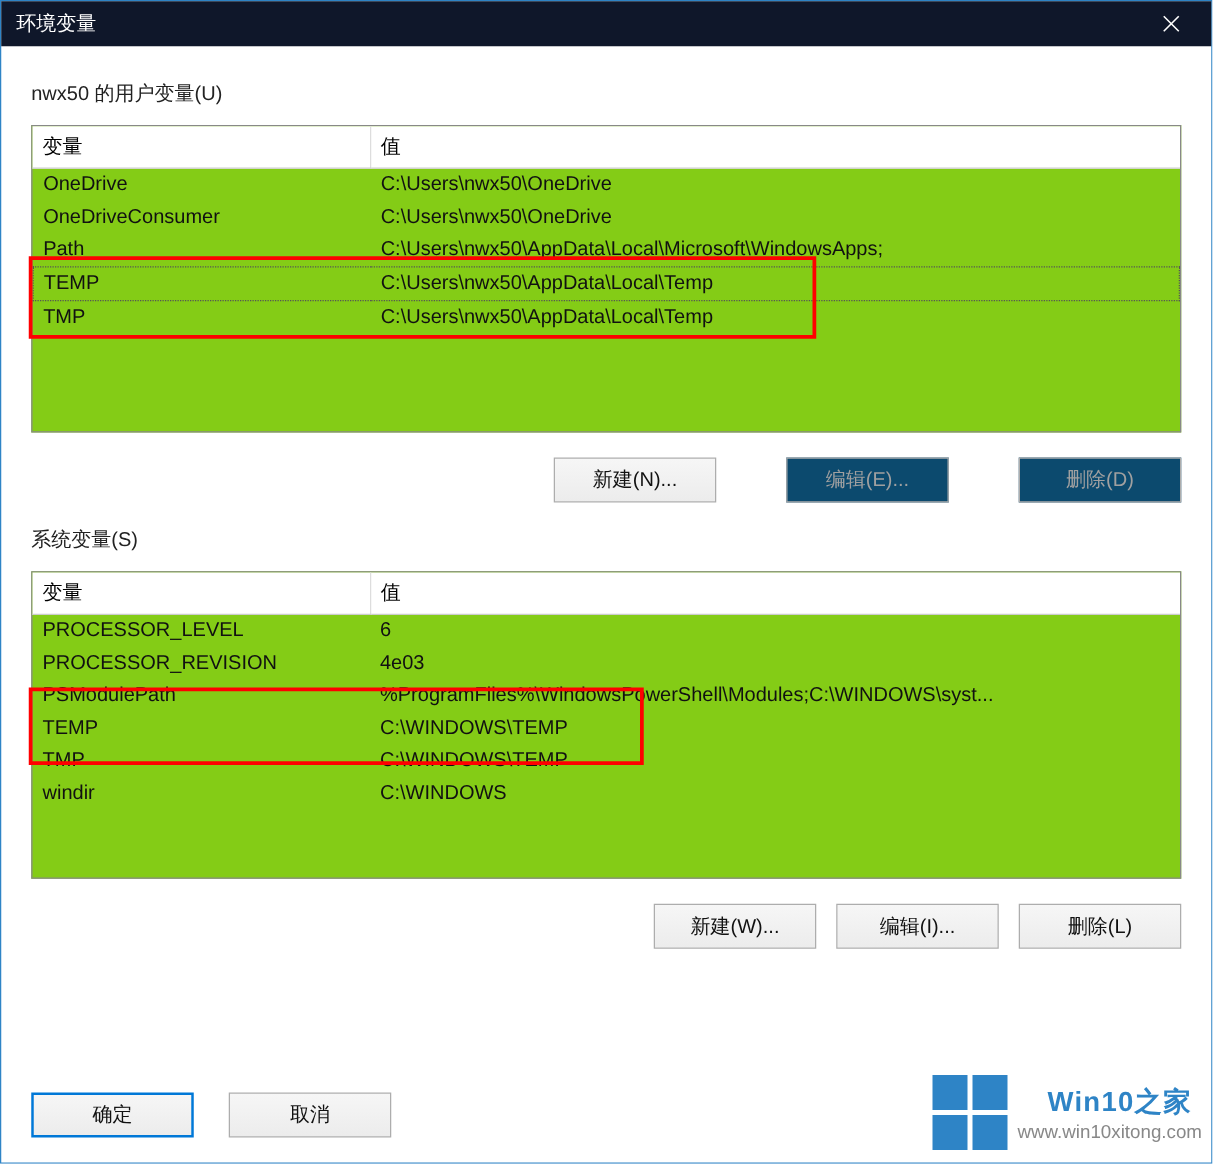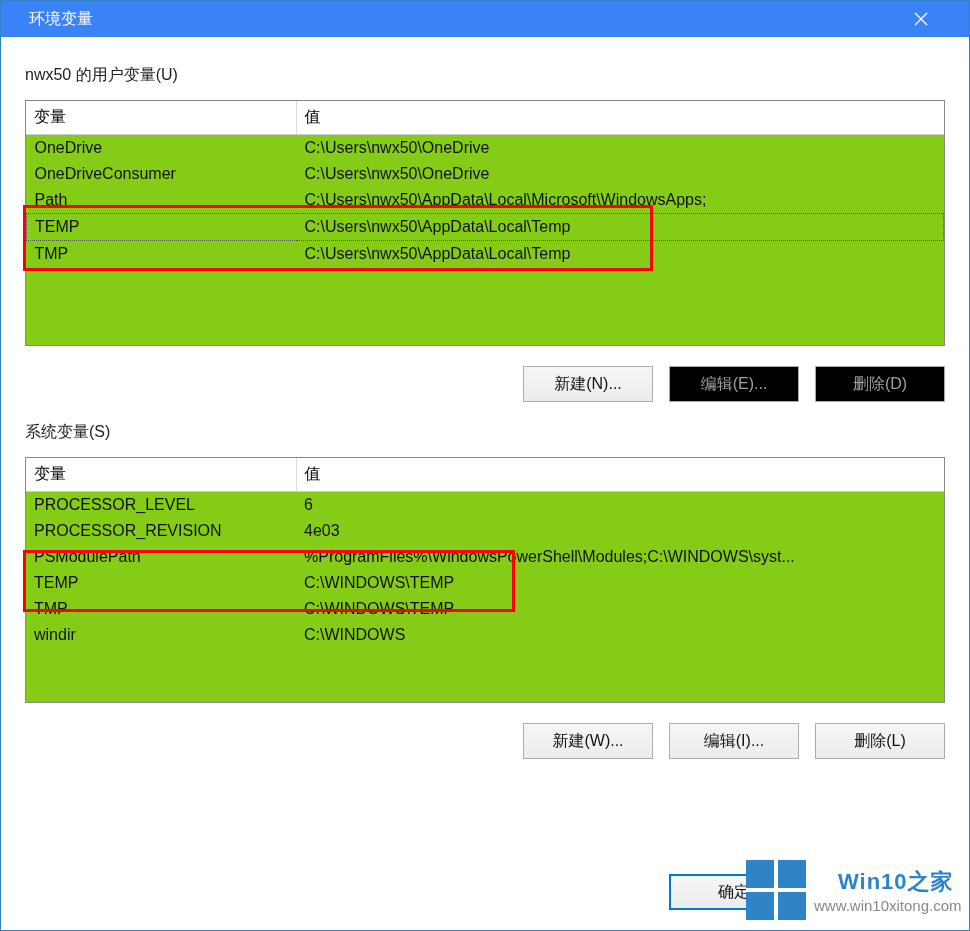--- a/index.html
+++ b/index.html
@@ -13,26 +13,26 @@
   }
   .window {
     border: 1px solid #2e84c6;
     width: 970px;
     height: 931px;
     background: #fff;
     display: flex;
     flex-direction: column;
   }
   .titlebar {
-    background: #3b82f6;
+    background: #0f172a;
     color: #fff;
     height: 36px;
     display: flex;
     align-items: center;
-    padding: 0 28px;
+    padding: 0 12px;
     font-size: 16px;
     position: relative;
   }
   .titlebar .title { flex: 1; }
   .close {
     width: 40px;
     height: 36px;
     display: flex;
     align-items: center;
     justify-content: center;
@@ -95,30 +95,31 @@
     height: 36px;
     border: 1px solid #adadad;
     background: linear-gradient(#f6f6f6,#ececec);
     font-size: 16px;
     color: #111;
     cursor: pointer;
     padding: 0 14px;
   }
   .btn.disabled {
     color: #a0a0a0;
-    background: #000000;
+    background: #0c4a6e;
     cursor: default;
+    margin-left: 40px;
   }
   .btn.primary {
     border: 2px solid #0078d7;
   }
   .bottom-row {
     display: flex;
-    justify-content: flex-end;
-    gap: 16px;
+    justify-content: flex-start;
+    gap: 28px;
     padding: 0 24px 20px 24px;
   }
   .highlight-box {
     position: absolute;
     border: 3px solid #ff0000;
     pointer-events: none;
     z-index: 50;
   }
   .watermark {
     position: absolute;

